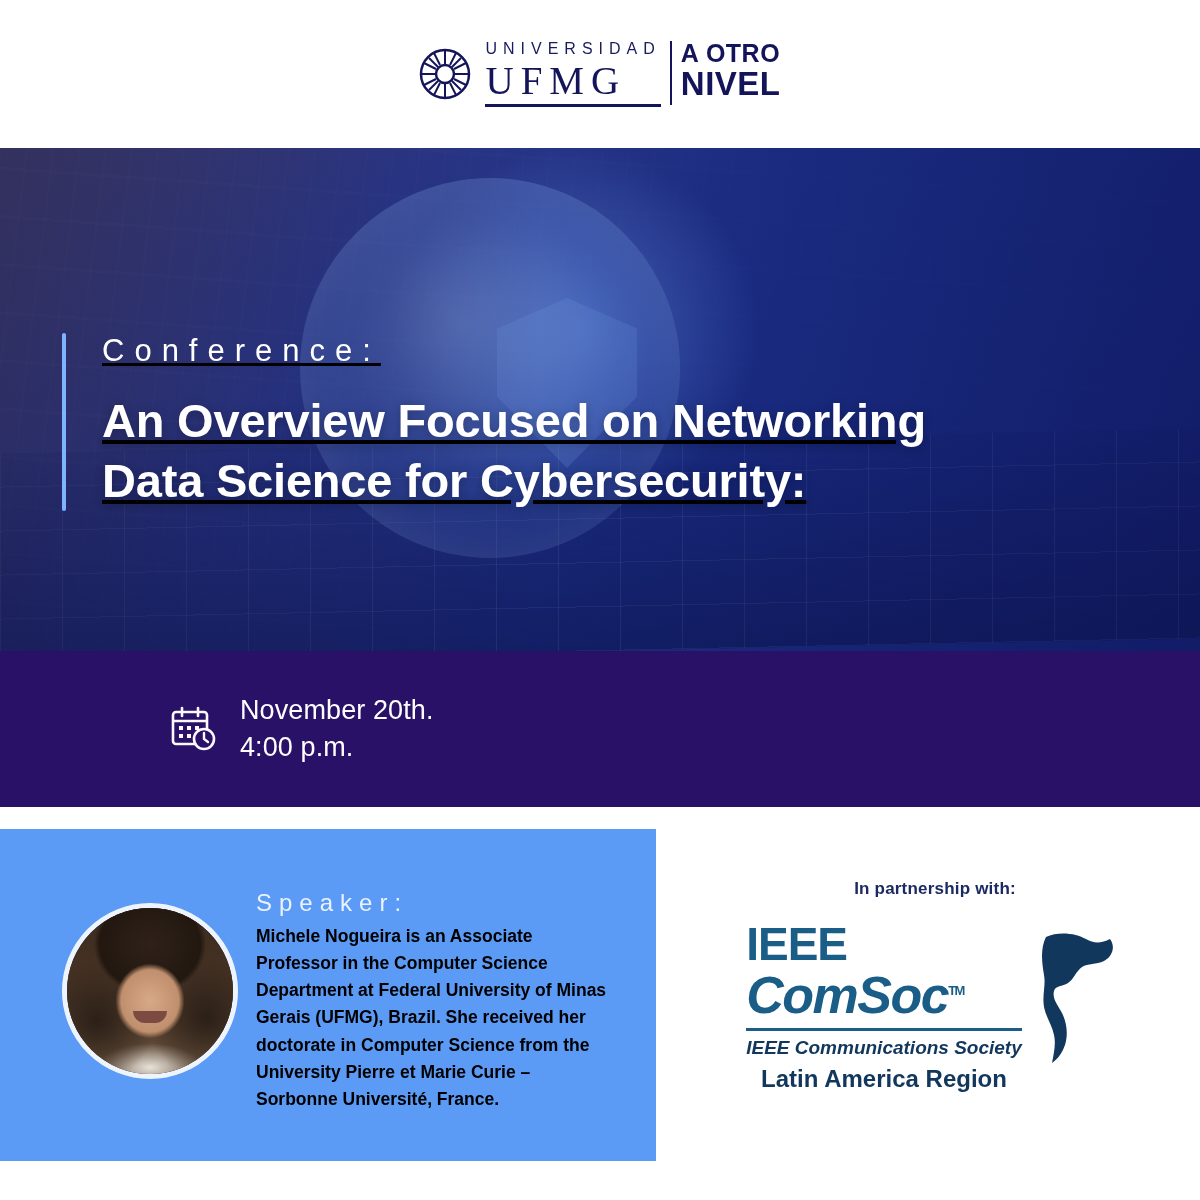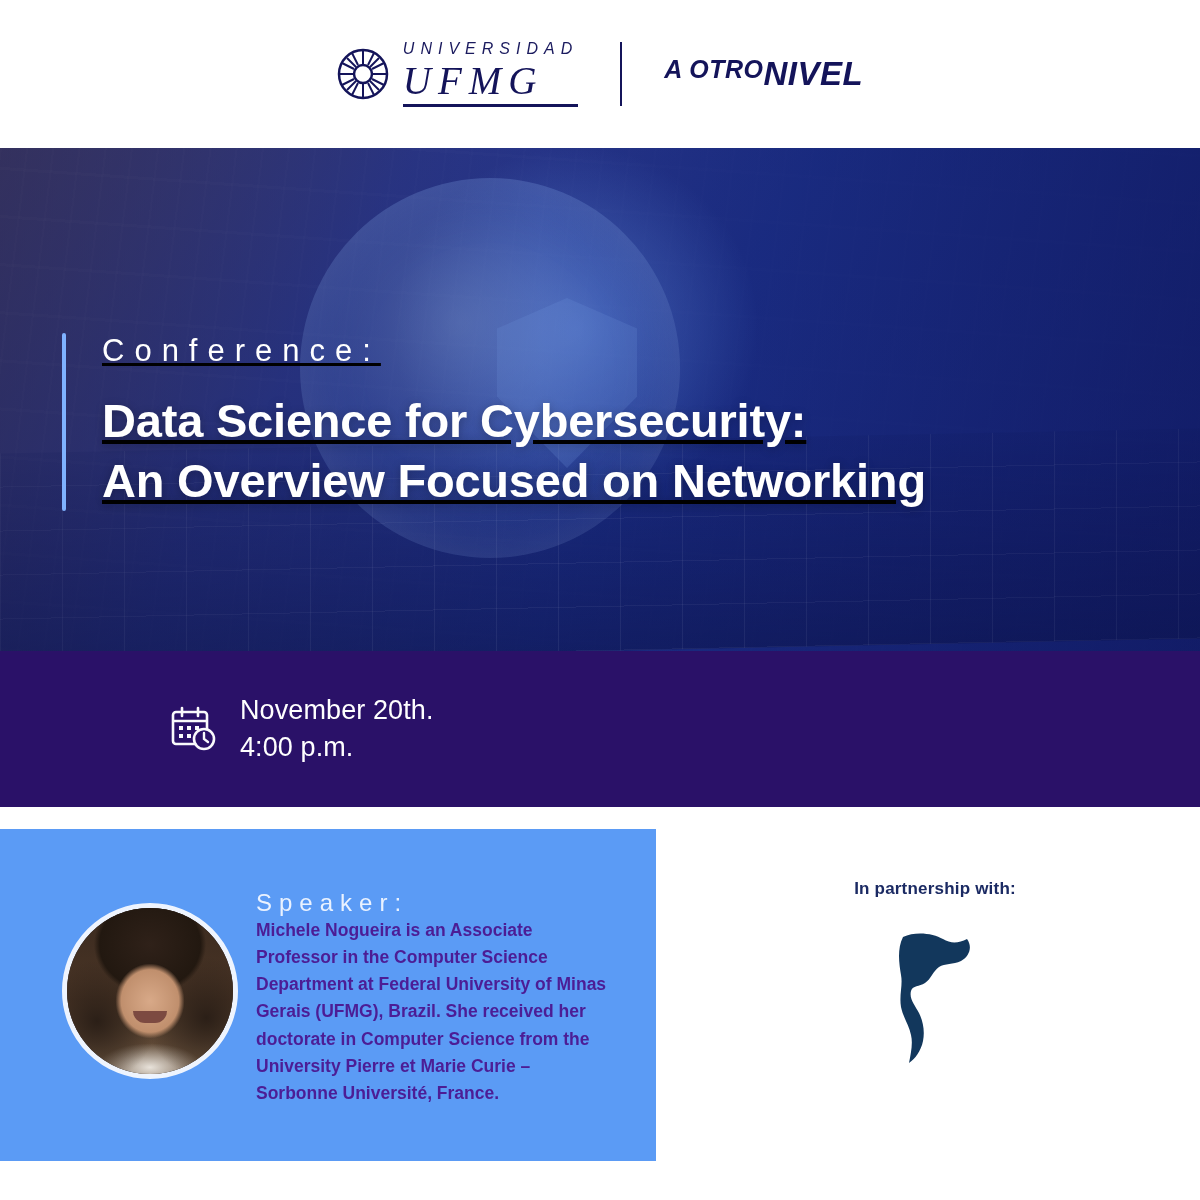--- a/index.html
+++ b/index.html
@@ -23,23 +23,22 @@
   
   .header {
     height: 148px;
     display: flex;
     align-items: center;
     justify-content: center;
     background: #ffffff;
   }
   .brand {
     display: flex;
-    align-items: center;
-    gap: 42px;
-    font-style: italic;
+    align-items: flex-start;
+    gap: 9px;
   }
   .brand-left {
     display: flex;
     align-items: center;
     gap: 14px;
   }
   .uni-mark {
     width: 52px;
     height: 52px;
     flex: none;
@@ -69,21 +68,21 @@
     background: #14145a;
     margin-top: 4px;
   }
   .brand-divider {
     width: 2px;
     height: 64px;
     background: #14145a;
   }
   .brand-right {
     display: flex;
-    flex-direction: row;
+    flex-direction: column;
     line-height: 1.02;
     color: #14145a;
     font-weight: 800;
   }
   .brand-right .l1 { font-size: 25px; letter-spacing: 0.5px; }
   .brand-right .l2 { font-size: 33px; letter-spacing: 0.5px; }
 
   
   .hero {
     position: relative;
@@ -247,32 +246,33 @@
   .speaker-text {
     position: absolute;
     left: 256px;
     top: 60px;
     width: 356px;
   }
   .speaker-kicker {
     font-size: 24px;
     letter-spacing: 7px;
     color: #eaf2ff;
+    margin-bottom: 6px;
   }
   .speaker-name {
     font-size: 33px;
     font-weight: 800;
     color: #111a5e;
     margin-bottom: 22px;
   }
   .speaker-bio {
     font-size: 17.5px;
     line-height: 1.55;
     font-weight: 700;
-    color: #4c1d95;
+    color: #000000;
   }
 
   .partner {
     position: absolute;
     left: 700px;
     top: 72px;
     width: 470px;
     text-align: center;
   }
   .partner-label {
@@ -389,22 +389,22 @@
     <div class="hero-bg"></div>
     <div class="hero-keys"></div>
     <div class="hero-orb"></div>
     <div class="hero-shield"></div>
     <div class="hero-tint"></div>
     <div class="hero-content">
       <div class="hero-accent"></div>
       <div class="hero-text">
         <div class="hero-kicker">Conference:</div>
         <div class="hero-title">
+          <div>An Overview Focused on Networking</div>
           <div>Data Science for Cybersecurity:</div>
-          <div>An Overview Focused on Networking</div>
         </div>
       </div>
     </div>
   </div>
 
   <div class="infobar">
     <div class="info-item date">
       <svg class="info-ico" viewBox="0 0 48 48">
         <rect x="3" y="7" width="34" height="32" rx="3" fill="none" stroke="#ffffff" stroke-width="2.6"></rect>
         <line x1="3" y1="16" x2="37" y2="16" stroke="#ffffff" stroke-width="2.6"></line>
@@ -434,20 +434,29 @@
       </div>
       <div class="speaker-text">
         <div class="speaker-kicker">Speaker:</div>
         <div class="speaker-bio">Michele Nogueira is an Associate Professor in the Computer Science Department at Federal University of Minas Gerais (UFMG), Brazil. She received her doctorate in Computer Science from the University Pierre et Marie Curie – Sorbonne Université, France.</div>
       </div>
     </div>
 
     <div class="partner">
       <div class="partner-label">In partnership with:</div>
       <div class="ieee-wrap">
+        <div class="ieee-text">
+          <div class="ieee-line1">IEEE</div>
+          <div class="ieee-line2">
+            <span>ComSoc</span><span class="ieee-tm">TM</span>
+          </div>
+          <div class="ieee-rule"></div>
+          <div class="ieee-line3">IEEE Communications Society</div>
+          <div class="ieee-line4">Latin America Region</div>
+        </div>
         <svg class="latam-map" viewBox="0 0 92 140">
           <path d="M14 10 C26 4 44 6 54 12 C62 17 70 16 78 12 C84 20 80 30 72 34 C64 38 56 36 50 40
                    C44 44 42 52 36 56 C30 60 24 58 22 64 C20 72 26 78 30 86 C34 94 36 104 34 114
                    C32 124 26 132 20 136 C22 126 24 116 22 108 C20 98 14 90 12 80 C10 68 14 58 12 48
                    C10 36 8 22 14 10 Z" fill="#12375c"></path>
         </svg>
       </div>
     </div>
 
   </div>

